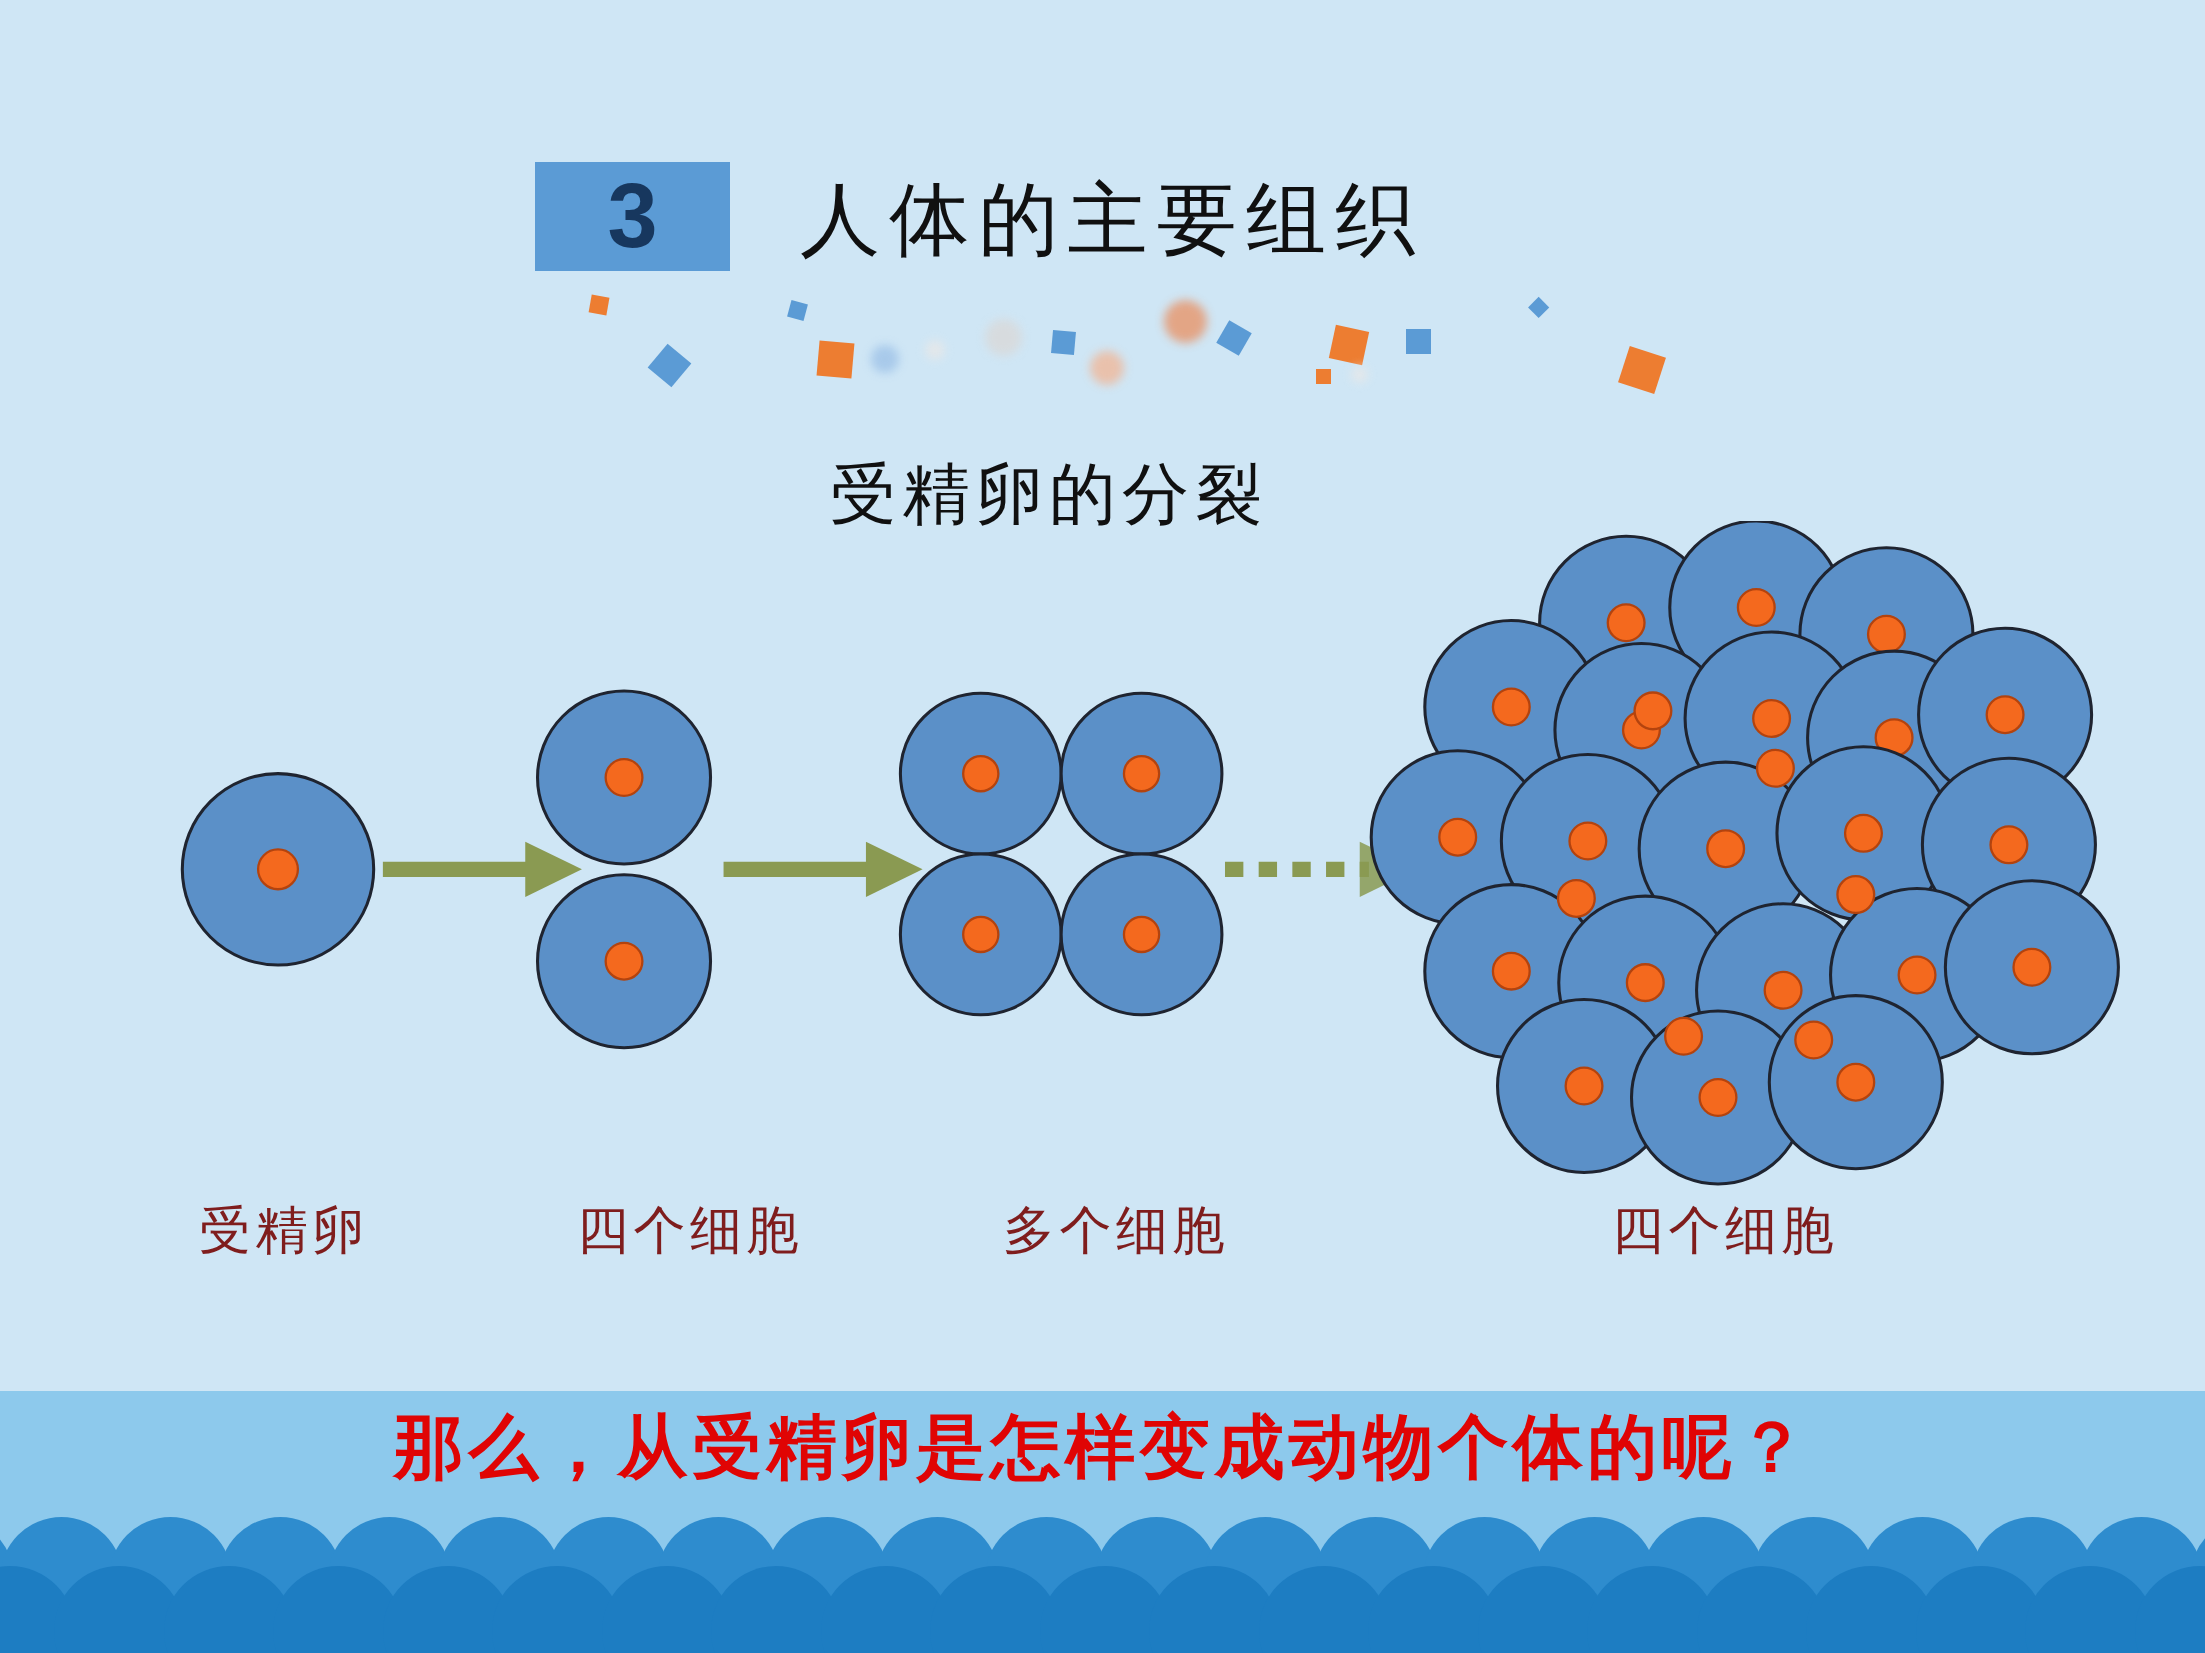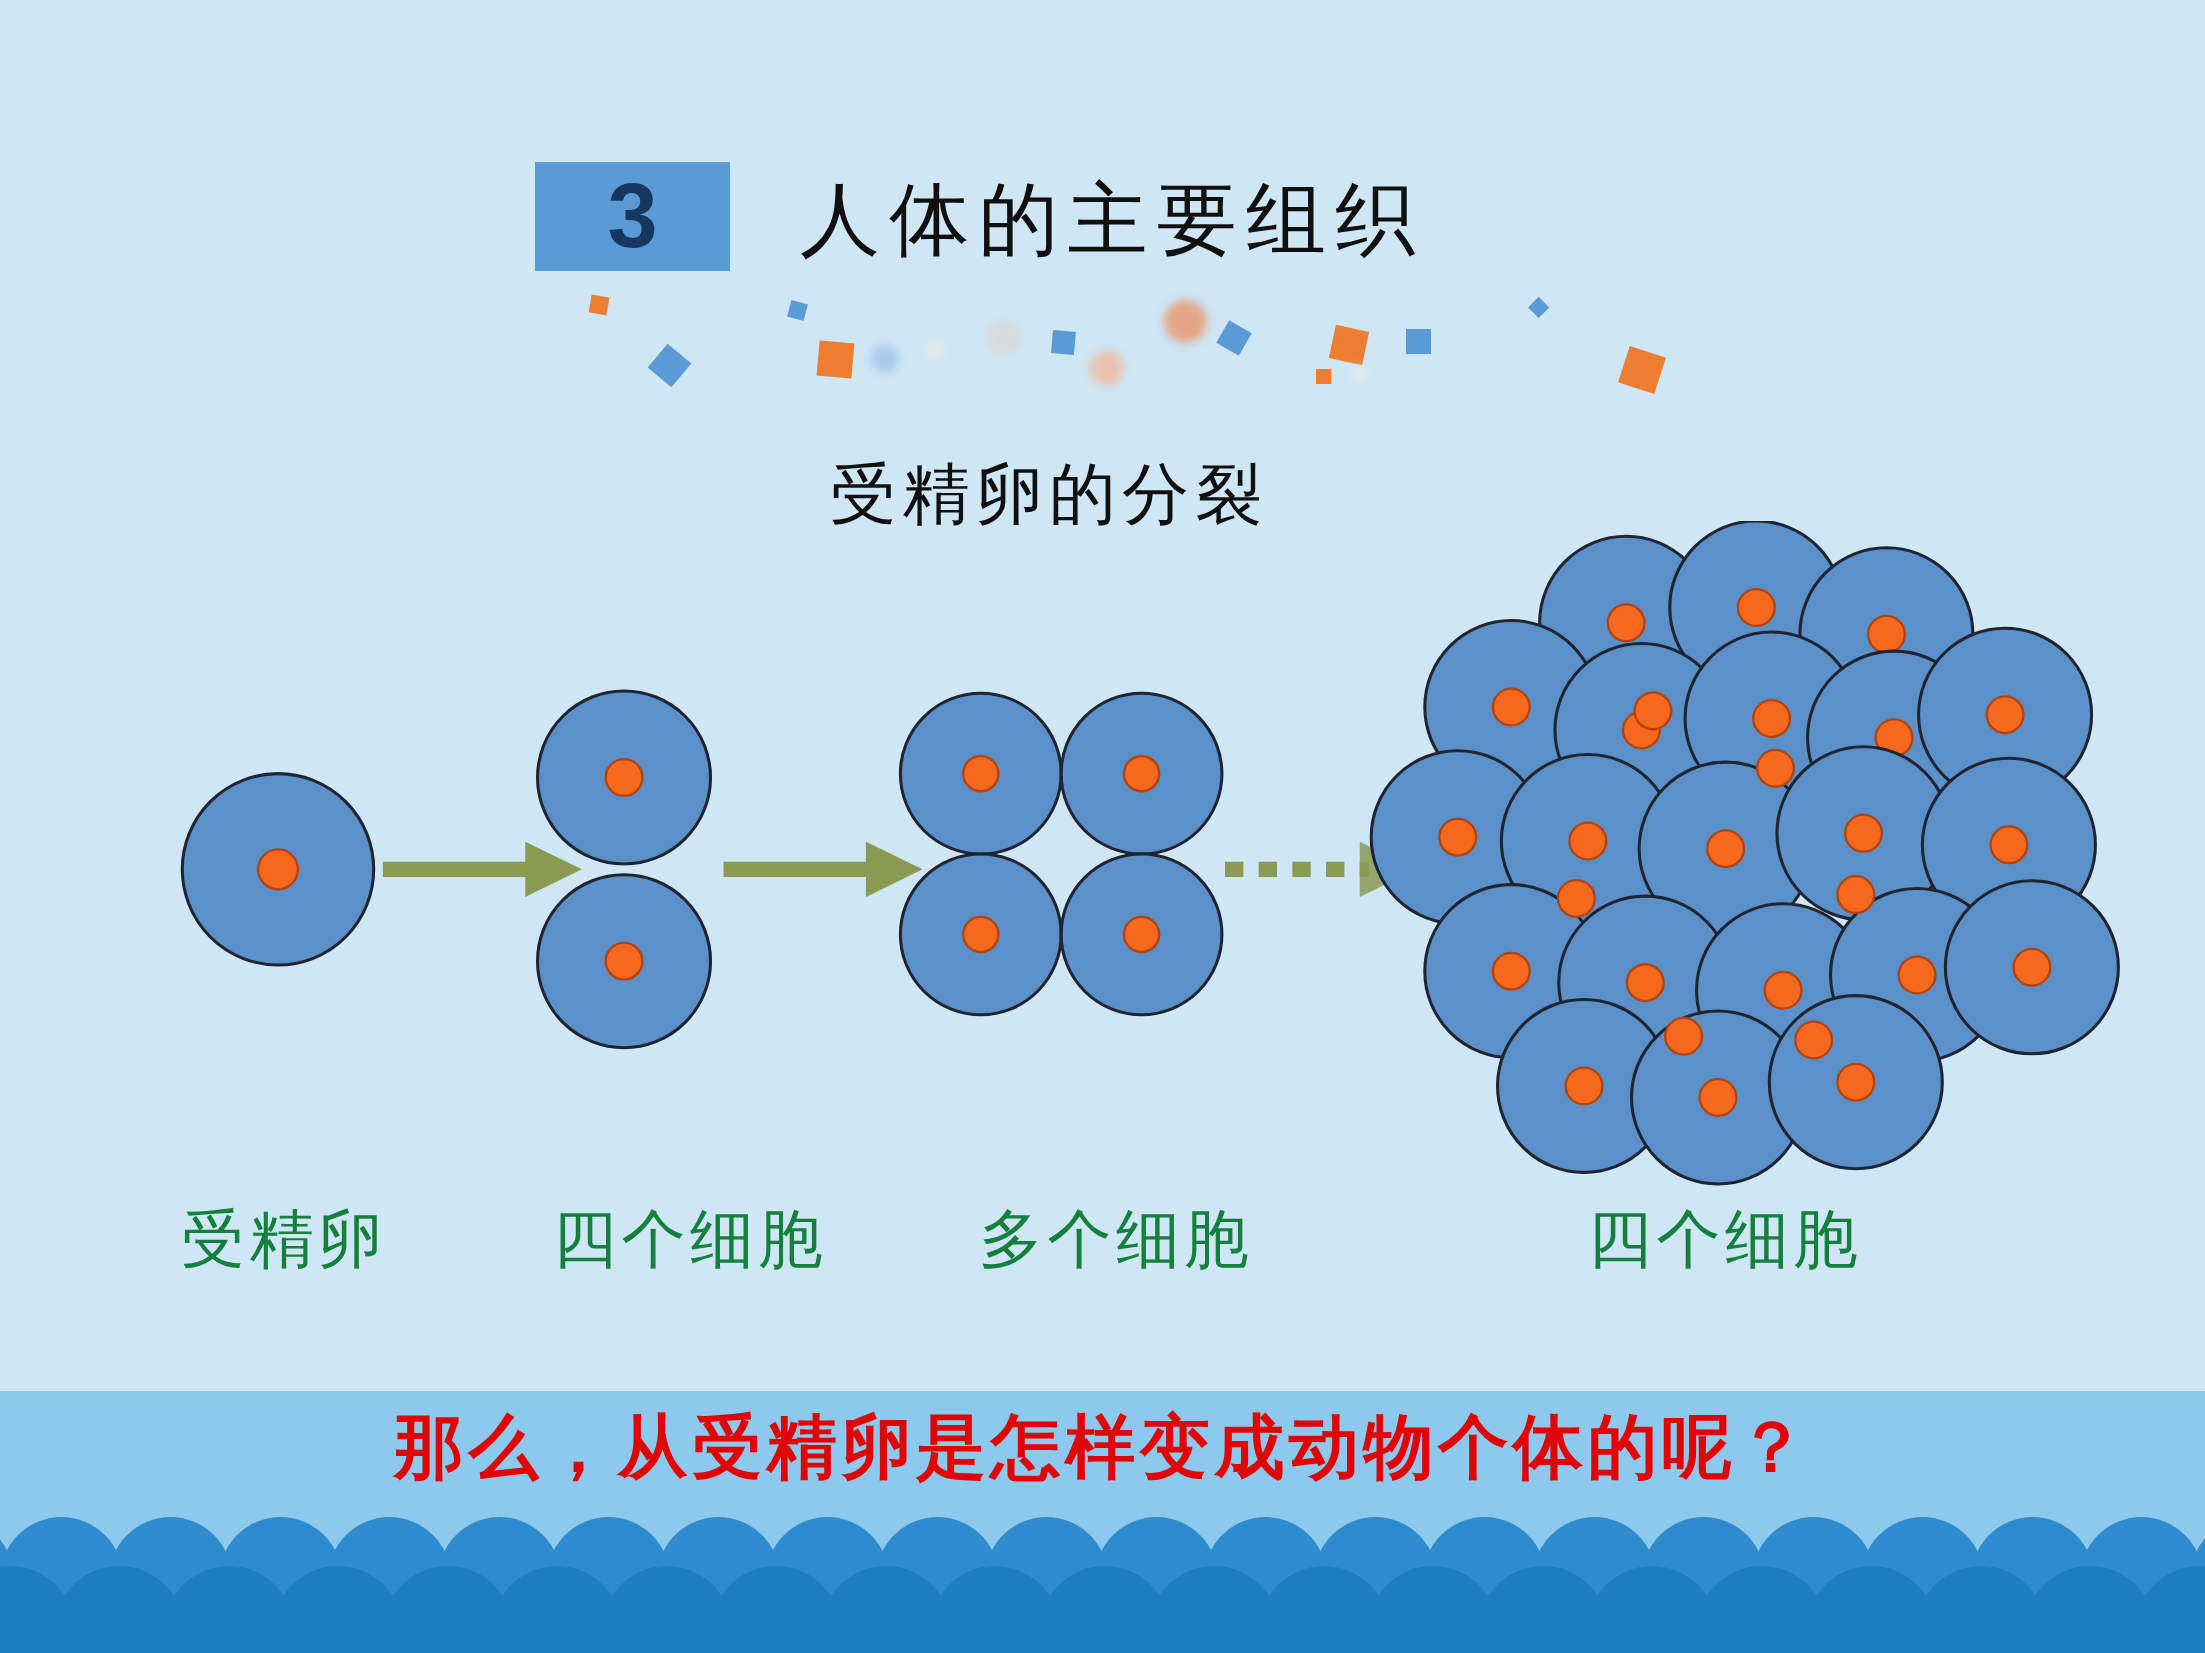--- a/index.html
+++ b/index.html
@@ -25,21 +25,21 @@
   .subtitle {
     position:absolute; left:0; top:449px; width:2098px; text-align:center;
     font-size:67px; color:#101010; letter-spacing:6.1px;
   }
   .confetti { position:absolute; left:0; top:0; width:2205px; height:429px; }
   .confetti .piece { position:absolute; }
   .confetti .dot { border-radius:50%; filter:blur(4.6px); opacity:.8; }
   .diagram { position:absolute; left:0; top:521px; }
   .stage-label {
     position:absolute; top:1196px; transform:translateX(-50%);
-    font-size:64px; color:#15803d; letter-spacing:4.6px; white-space:nowrap;
+    font-size:52px; color:#7f1d1d; letter-spacing:4.6px; white-space:nowrap;
   }
   .band {
     position:absolute; left:0; top:1391px; width:2205px; height:263px;
     background:var(--band,#8dc9ec);
   }
   .question {
     position:absolute; left:0; top:1401px; width:2205px; text-align:center;
     font-size:70px; font-weight:bold; color:var(--question_text,#e00404);
     letter-spacing:4.6px; white-space:nowrap;
   }

